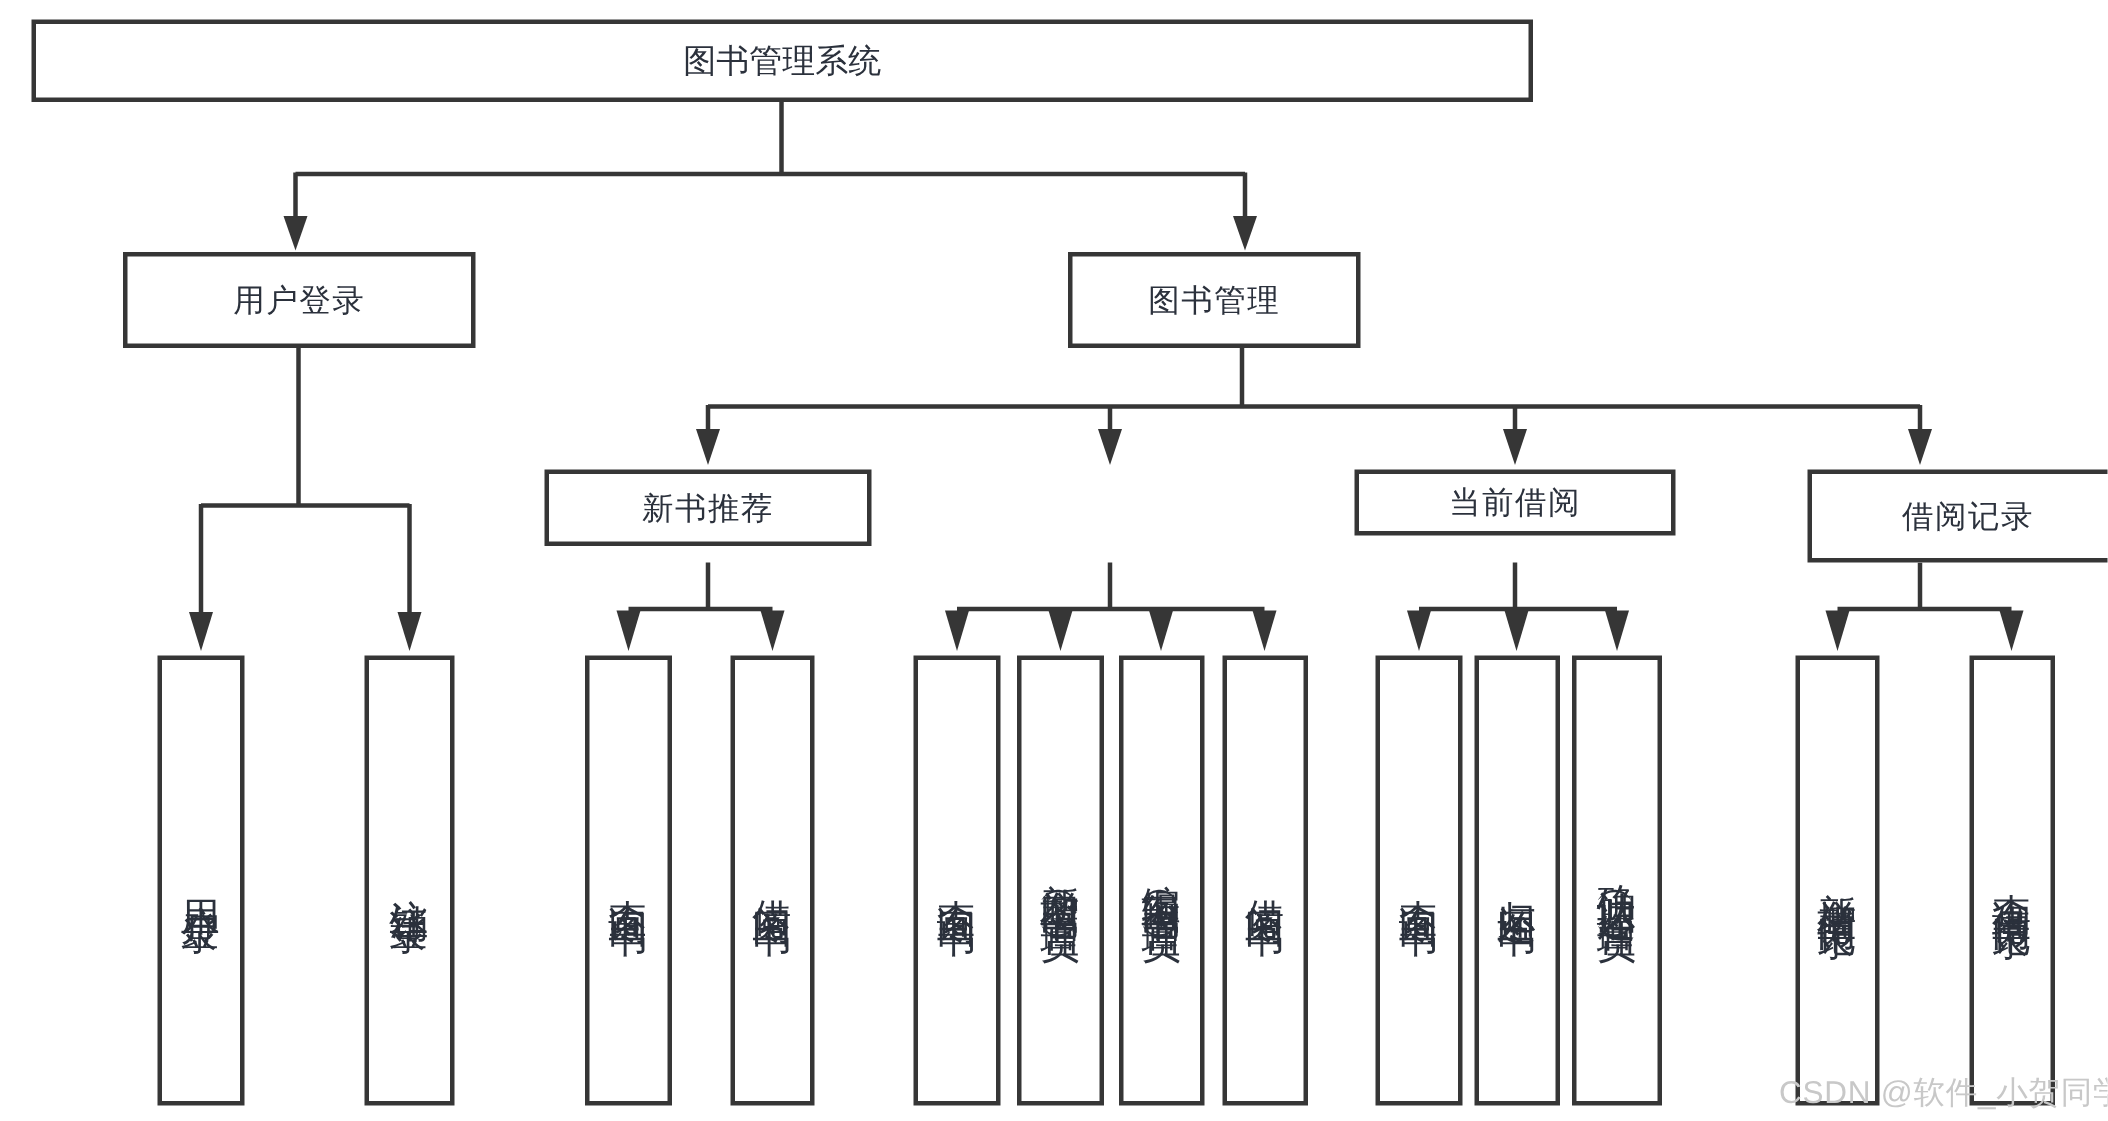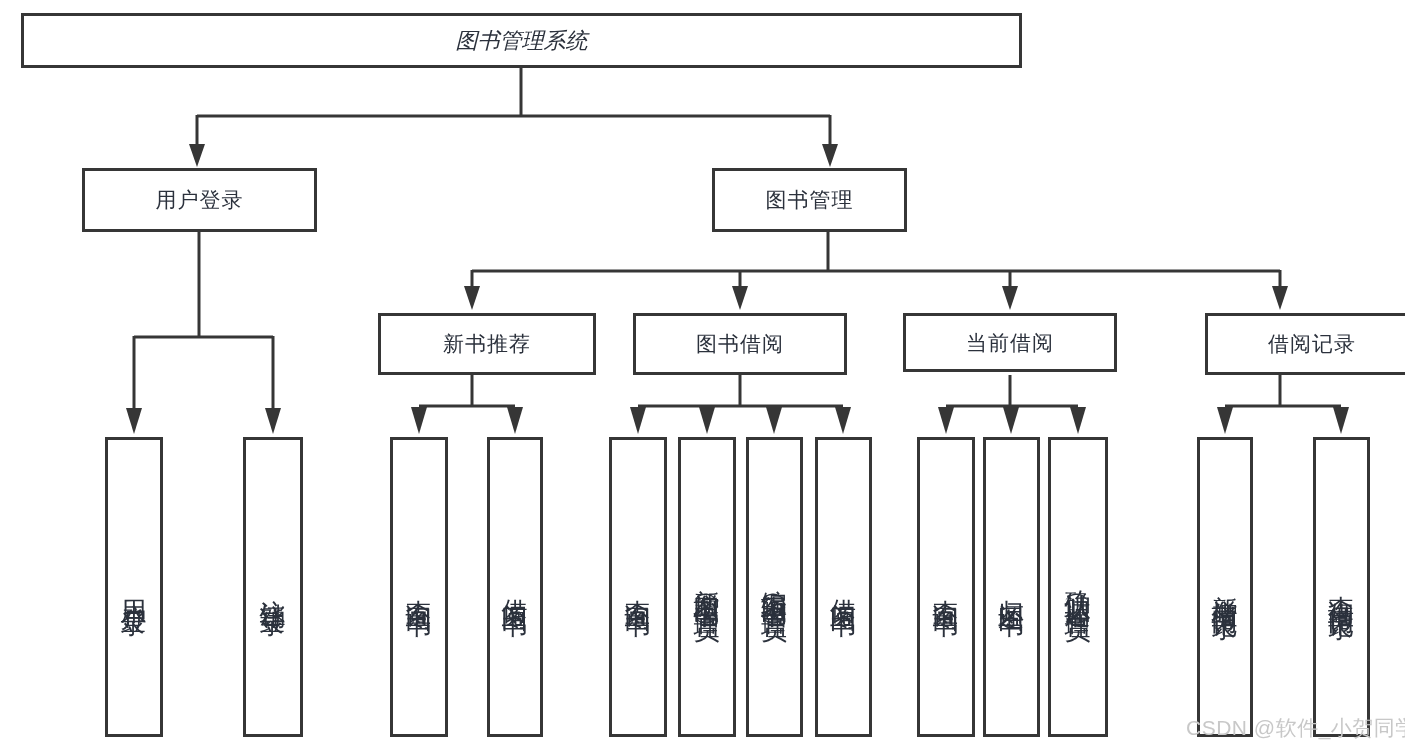--- a/index.html
+++ b/index.html
@@ -17,21 +17,21 @@
     background: #ffffff;
     border: 3px solid #363636;
     box-sizing: border-box;
     display: flex;
     align-items: center;
     justify-content: center;
     color: #2b313c;
     z-index: 2;
   }
   .hnode { font-size: 21px; letter-spacing: 1px; }
-  .root  { font-size: 22px; font-style: italic; }
+  .root  { font-size: 22px; }
   .leaf  { font-size: 26px; }
   .leaf .vtext {
     writing-mode: vertical-rl;
     text-orientation: mixed;
     letter-spacing: 4px;
     line-height: 1;
     white-space: nowrap;
   }
   .watermark {
     position: absolute;
@@ -111,27 +111,24 @@
     <span>图书管理系统</span>
   </div>
 
   <div class="node hnode" style="left:82px; top:168px; width:235px; height:64px;">
     <span>用户登录</span>
   </div>
   <div class="node hnode" style="left:712px; top:168px; width:195px; height:64px;">
     <span>图书管理</span>
   </div>
 
-  <div class="node hnode" style="left:378px; top:313px; width:218px; height:62px;">
+  <div class="node hnode" style="left:363px; top:313px; width:218px; height:51px;">
     <span>新书推荐</span>
   </div>
-  <div class="node hnode" style="left:633px; top:313px; width:214px; height:62px;">
-    <span>图书借阅</span>
-  </div>
-  <div class="node hnode" style="left:903px; top:313px; width:214px; height:59px;">
+  <div class="node hnode" style="left:903px; top:313px; width:214px; height:44px;">
     <span>当前借阅</span>
   </div>
   <div class="node hnode" style="left:1173px; top:313px; width:214px; height:62px;margin-left:32px;">
     <span>借阅记录</span>
   </div>
 
   <div class="node leaf" style="left:105px; top:437px; width:58px; height:300px;">
     <span class="vtext">用户登录</span>
   </div>
   <div class="node leaf" style="left:243px; top:437px; width:60px; height:300px;">

